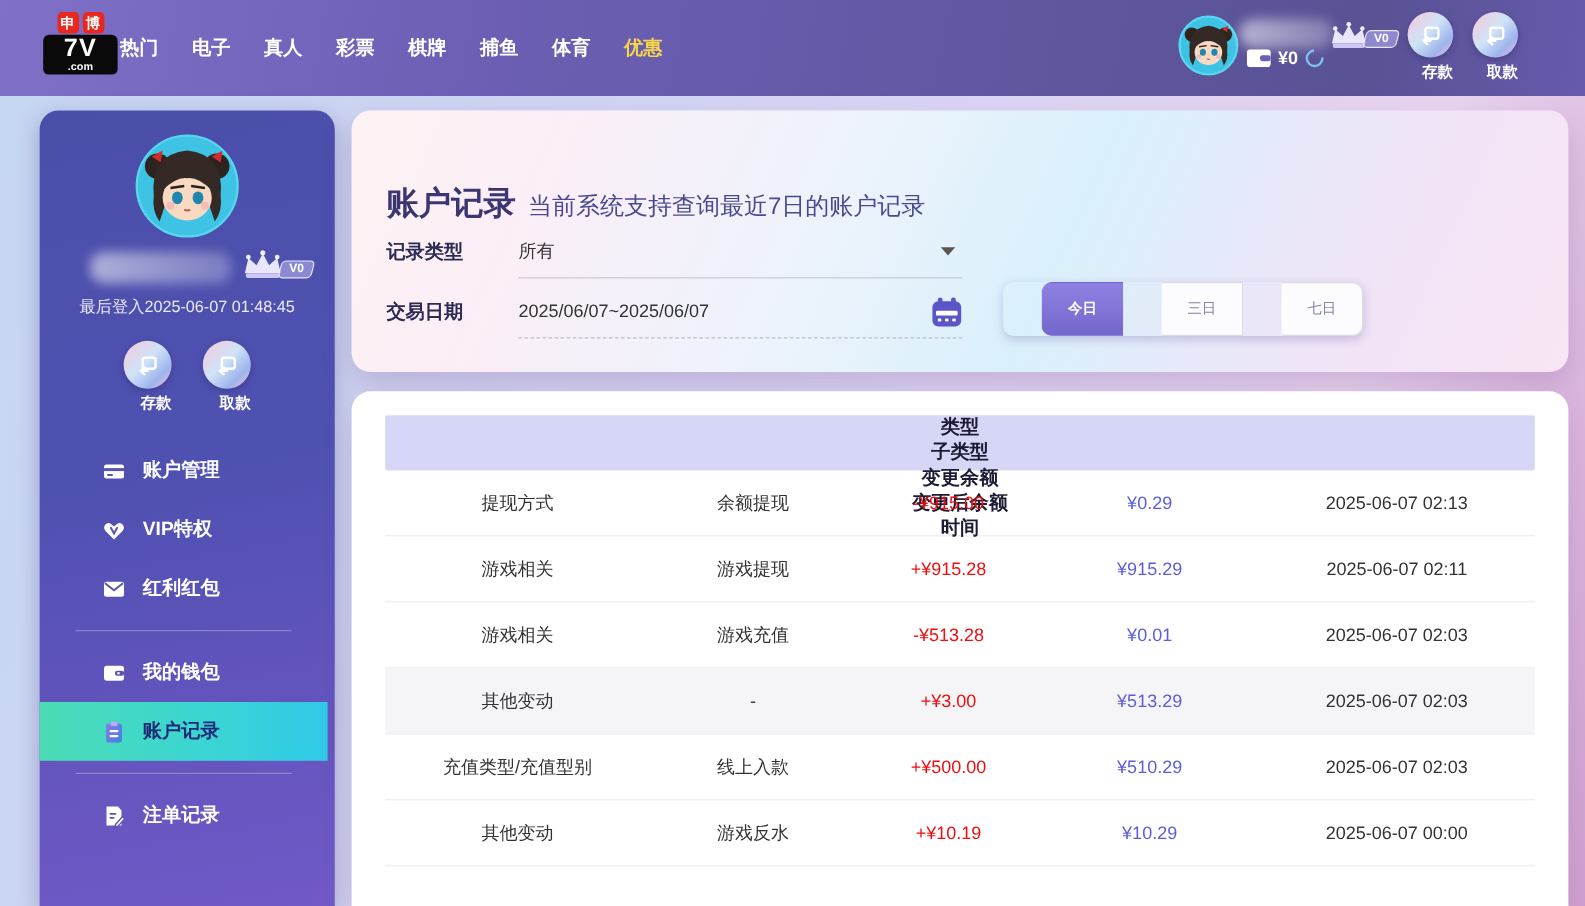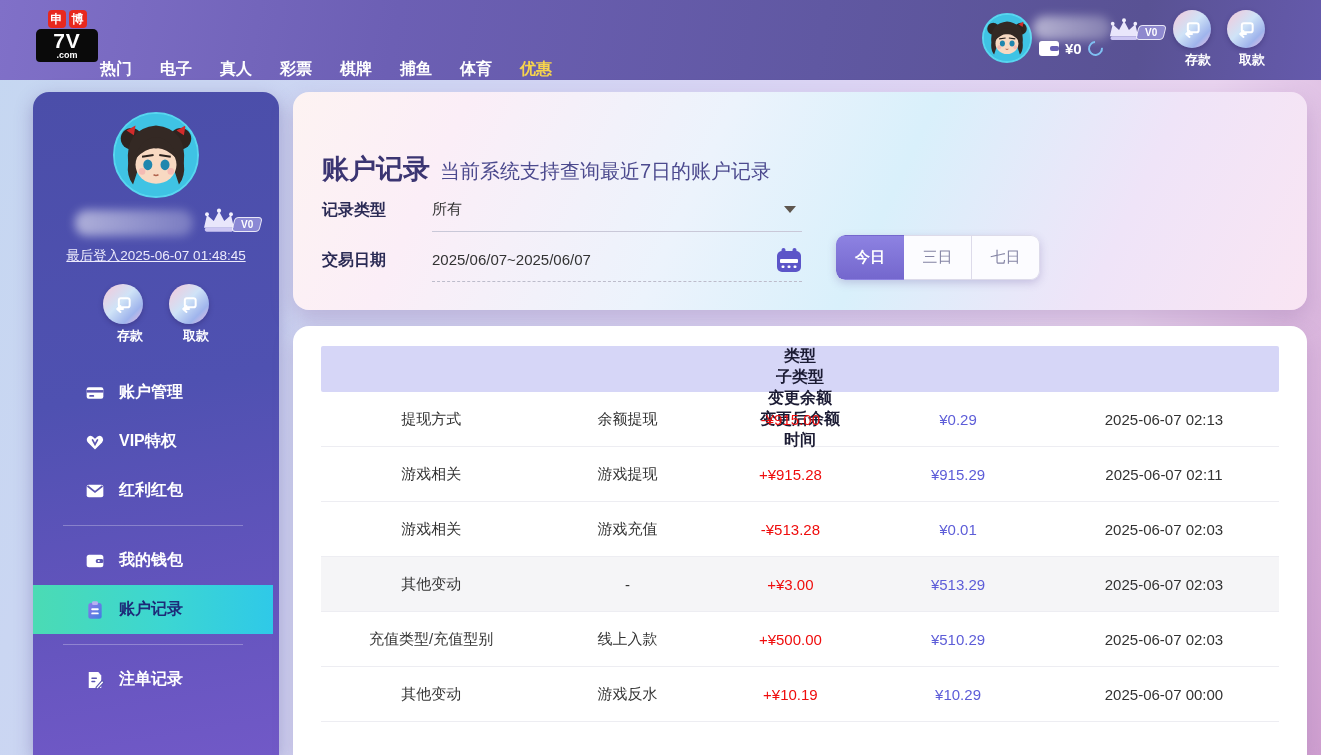--- a/index.html
+++ b/index.html
@@ -13,21 +13,21 @@
     background:linear-gradient(100deg,#8070c8 0%,#6c5fb4 30%,#6058a2 62%,#595294 86%,#655aac 100%);
     display:flex; align-items:center; }
   .logo { position:absolute; left:36px; top:10px; width:62px; text-align:center; cursor:pointer; }
   .logo-badges { display:flex; justify-content:center; gap:3px; }
   .logo-badges span { display:inline-block; width:18px; height:18px; background:#e8281e; color:#fff;
     font-size:12px; font-weight:bold; line-height:18px; border-radius:4px; }
   .logo-main { margin-top:1px; background:#0a0a0a; color:#fff; border-radius:5px 5px 2px 2px;
     font-size:21px; font-weight:bold; line-height:24px; letter-spacing:1px; }
   .logo-com { background:#0a0a0a; color:#fff; font-size:9px; font-weight:bold; line-height:9px;
     border-radius:0 0 4px 4px; padding-bottom:2px; margin-top:-2px; }
-  .nav-menu { position:absolute; left:100px; top:0; height:80px; display:flex; align-items:flex-end; gap:28px; }
+  .nav-menu { position:absolute; left:100px; top:0; height:80px; display:flex; align-items:center; gap:28px; }
   .nav-item { color:#fff; font-size:16px; font-weight:bold; cursor:pointer; white-space:nowrap; }
   .nav-item.hl { color:#f6d44c; }
 
   .user-cluster { position:absolute; right:0; top:0; height:80px; width:360px; }
   .avatar-ring { border-radius:50%; overflow:hidden; background:#3fc3e4; border:2px solid #58d6ef; }
   .nav-avatar { position:absolute; left:21px; top:13px; width:50px; height:50px; cursor:pointer; }
   .blur-pill { background:linear-gradient(90deg,rgba(255,255,255,.55),rgba(255,255,255,.25));
     filter:blur(5px); border-radius:12px; }
   .nav-name { position:absolute; left:72px; top:16px; width:78px; height:24px; }
   .nav-balance { position:absolute; left:78px; top:40px; display:flex; align-items:center; gap:6px;
@@ -48,21 +48,21 @@
   .circle-action .lbl { color:#fff; font-size:13px; font-weight:bold; }
 
   
   .sidebar { position:absolute; left:33px; top:92px; width:246px; height:663px;
     background:linear-gradient(170deg,#4b4ea9 0%,#4f51b1 45%,#6354bd 75%,#7159c7 100%);
     border-radius:16px 16px 0 0; box-shadow:0 6px 18px rgba(80,60,140,.35); }
   .sb-avatar { position:absolute; left:80px; top:20px; width:86px; height:86px; }
   .sb-name { position:absolute; left:42px; top:118px; width:118px; height:26px; }
   .sb-vip { position:absolute; left:168px; top:116px; display:flex; align-items:flex-end; cursor:pointer; }
   .sb-lastlogin { position:absolute; left:0; top:155px; width:246px; text-align:center;
-    color:#eceafc; font-size:13.5px;text-decoration:underline; }
+    color:#eceafc; font-size:13.5px; }
   .sb-actions { position:absolute; left:0; top:192px; width:246px; display:flex; justify-content:center; gap:26px; }
   .sb-actions .action-circle { width:40px; height:40px; }
   .sb-menu { position:absolute; left:0; top:276px; width:240px; }
   .sb-item { height:49px; display:flex; align-items:center; padding-left:52px; gap:14px;
     color:#fff; font-size:16px; font-weight:bold; cursor:pointer; }
   .sb-item .mi { width:20px; height:20px; display:flex; align-items:center; justify-content:center; }
   .sb-item.active { background:linear-gradient(90deg,#4bdbb4 0%,#3cd6d2 55%,#2fc9e8 100%);
     color:#1d2a78; }
   .sb-divider { height:1px; background:rgba(255,255,255,.28); margin:10px 30px; }
 
@@ -78,22 +78,22 @@
   .f-label { width:110px; font-size:16px; font-weight:bold; color:#2b2b55; }
   .f-control { position:relative; width:370px; height:100%; display:flex; align-items:center;
     font-size:15px; color:#333; cursor:pointer; }
   .f-control.solid { border-bottom:1px solid #c9c8d8; }
   .f-control.dashed { border-bottom:1px dashed #bdbccb; }
   .caret-down { position:absolute; right:6px; width:0; height:0;
     border-left:6px solid transparent; border-right:6px solid transparent; border-top:7px solid #5e564e; }
   .cal-icon { position:absolute; right:0; width:26px; height:26px; cursor:pointer; }
   .range-group { position:absolute; left:543px; top:143px; display:flex;
     border-radius:9px; overflow:hidden; box-shadow:0 3px 8px rgba(120,100,170,.30); }
-  .range-btn { width:68px; height:45px; background:#fcfcff; color:#8585a5; font-size:15px;
-    border:1px solid #dddbea; border-left:none; display:flex; align-items:center; justify-content:center; cursor:pointer; }
+  .range-btn { width:68px; height:45px; background:#fcfcff; color:#8585a5; font-size:12px;
+    border:1px solid #dddbea; border-left:none; display:flex; align-items:center; justify-content:center; cursor:pointer;margin-left:32px; }
   .range-btn:first-child { border-left:1px solid #dddbea; border-radius:9px 0 0 9px; }
   .range-btn:last-child { border-radius:0 9px 9px 0; }
   .range-btn.active { background:linear-gradient(180deg,#8d82e2 0%,#7467cd 100%);
     color:#fff; font-weight:bold; border-color:transparent; }
 
   .table-card { position:absolute; left:293px; top:326px; width:1014px; height:429px;
     background:#fff; border-radius:16px 16px 0 0; box-shadow:0 8px 20px rgba(140,100,160,.25); }
   .tbl { position:absolute; left:28px; top:20px; width:958px; }
   .t-head { display:flex; height:46px; background:#d6d6f7; align-items:center; border-radius:2px;flex-direction:column; }
   .t-head .t-cell { font-size:16px; font-weight:bold; color:#1b1b33; }

